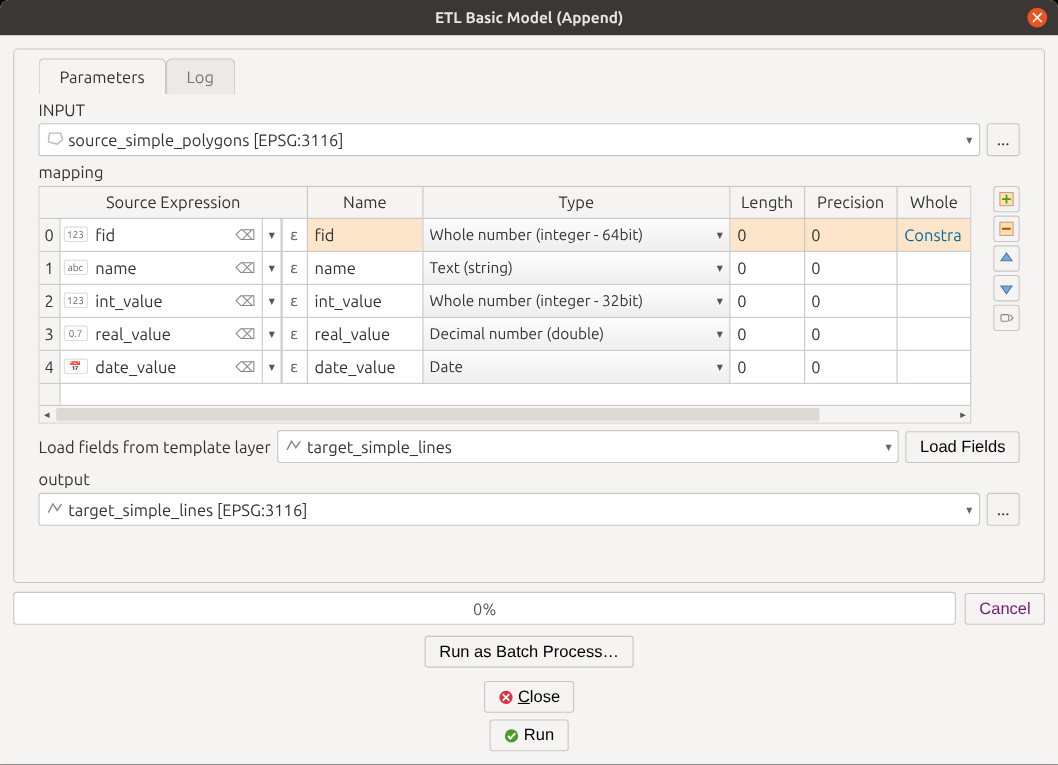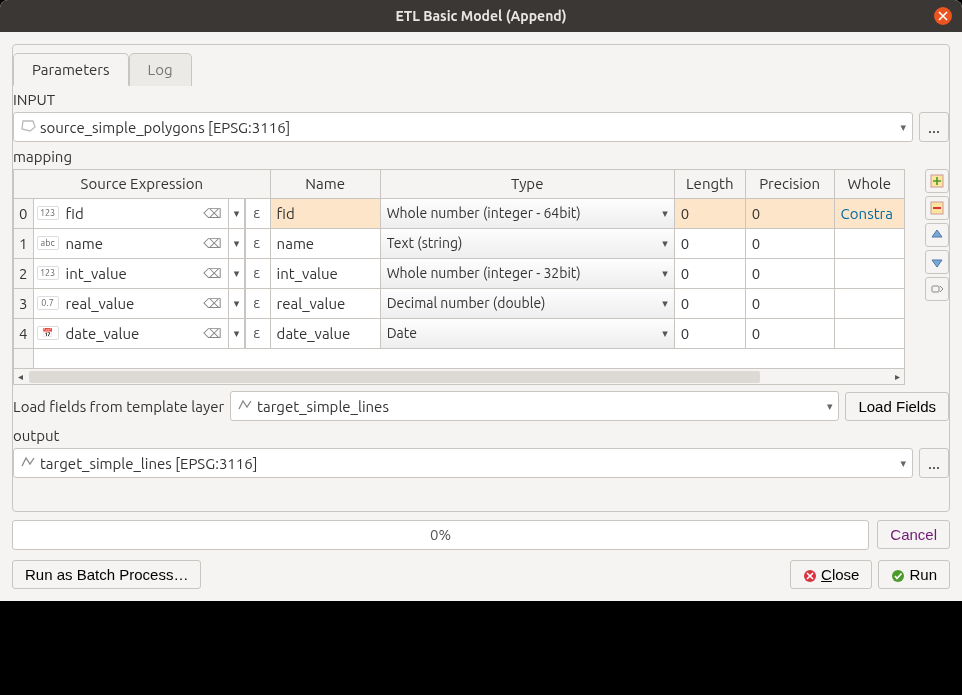--- a/index.html
+++ b/index.html
@@ -1,25 +1,25 @@
 <!DOCTYPE html>
 <html><head>
 <meta charset="utf-8">
 <style>
 * { box-sizing: border-box; margin: 0; padding: 0; }
 body { background: #000; font-family: "Ubuntu", "Segoe UI", sans-serif; font-size: 14px; color: #333; }
 
-.window { width: 962px; height: 601px; background: #f5f4f2; border-radius: 8px 8px 0 0; overflow: hidden; display: flex; flex-direction: column; box-shadow: 0 2px 10px rgba(0,0,0,0.5); }
+.window { width: 962px; height: 695px; background: #f5f4f2; border-radius: 8px 8px 0 0; overflow: hidden; display: flex; flex-direction: column; box-shadow: 0 2px 10px rgba(0,0,0,0.5); }
 
 .titlebar { background: #3b3734; height: 32px; display: flex; align-items: center; justify-content: center; position: relative; color: #e9e6e3; font-weight: 600; font-size: 14px; }
 .titlebar .close-btn { position: absolute; right: 10px; top: 7px; width: 18px; height: 18px; border-radius: 50%; background: #e95420; display: flex; align-items: center; justify-content: center; color: #fff; font-size: 11px; font-weight: bold; cursor: pointer; }
 
 .content { flex: 1; padding: 12px; display: flex; flex-direction: column; gap: 6px; }
 
-.panel { border: 1px solid #c9c6c2; border-radius: 4px; background: #f5f4f2; padding: 8px 0; flex: 1; display: flex; flex-direction: column; }
+.panel { border: 1px solid #c9c6c2; border-radius: 4px; background: #f5f4f2; padding: 8px 22px; flex: 1; display: flex; flex-direction: column; }
 
 .tabs { display: flex; gap: 0; margin-bottom: -1px; position: relative; z-index: 2; }
 .tab { padding: 7px 18px; border: 1px solid #c9c6c2; border-bottom: none; border-radius: 5px 5px 0 0; background: #eceae7; color: #777; font-size: 15px; cursor: pointer; }
 .tab.active { background: #f5f4f2; color: #333; border-bottom: 1px solid #f5f4f2; }
 
 .section-label { font-size: 15px; color: #333; margin-top: 6px; margin-bottom: 4px; }
 
 .row { display: flex; gap: 6px; align-items: flex-end; }
 .combo { flex: 1; display: flex; align-items: center; background: #fff; border: 1px solid #c9c6c2; border-radius: 3px; height: 30px; padding: 0 6px; font-size: 15px; color: #333; position: relative; }
 .combo .icon { width: 16px; margin-right: 4px; color: #999; }
@@ -62,21 +62,21 @@
 
 .template-row { display: flex; gap: 6px; align-items: center; margin-top: 6px; }
 .template-row .label { font-size: 15px; white-space: nowrap; }
 .template-row .combo { height: 30px; }
 .btn { border: 1px solid #c9c6c2; border-radius: 3px; background: #f5f4f2; padding: 5px 12px; font-size: 15px; cursor: pointer; white-space: nowrap; }
 
 .progress-row { display: flex; gap: 8px; align-items: center; margin-top: 2px; }
 .progress { flex: 1; height: 30px; border: 1px solid #c9c6c2; border-radius: 3px; background: #fff; display: flex; align-items: center; justify-content: center; font-size: 15px; color: #555; }
 .btn.disabled { color: #701a75; cursor: default; }
 
-.footer-row { display: flex; gap: 6px; align-items: center; margin-top: 4px; }
+.footer-row { display: flex; gap: 6px; align-items: center; margin-top: 4px; flex-direction: column; }
 .footer-row .spacer { flex: 1; }
 .btn .icon { margin-right: 4px; display: inline-flex; vertical-align: middle; }
 .icon-red { color: #d9333f; }
 .icon-green { color: #4c9a2a; }
 .underchar { text-decoration: underline; }
 </style>
 </head>
 <body>
 
 <div class="window">

